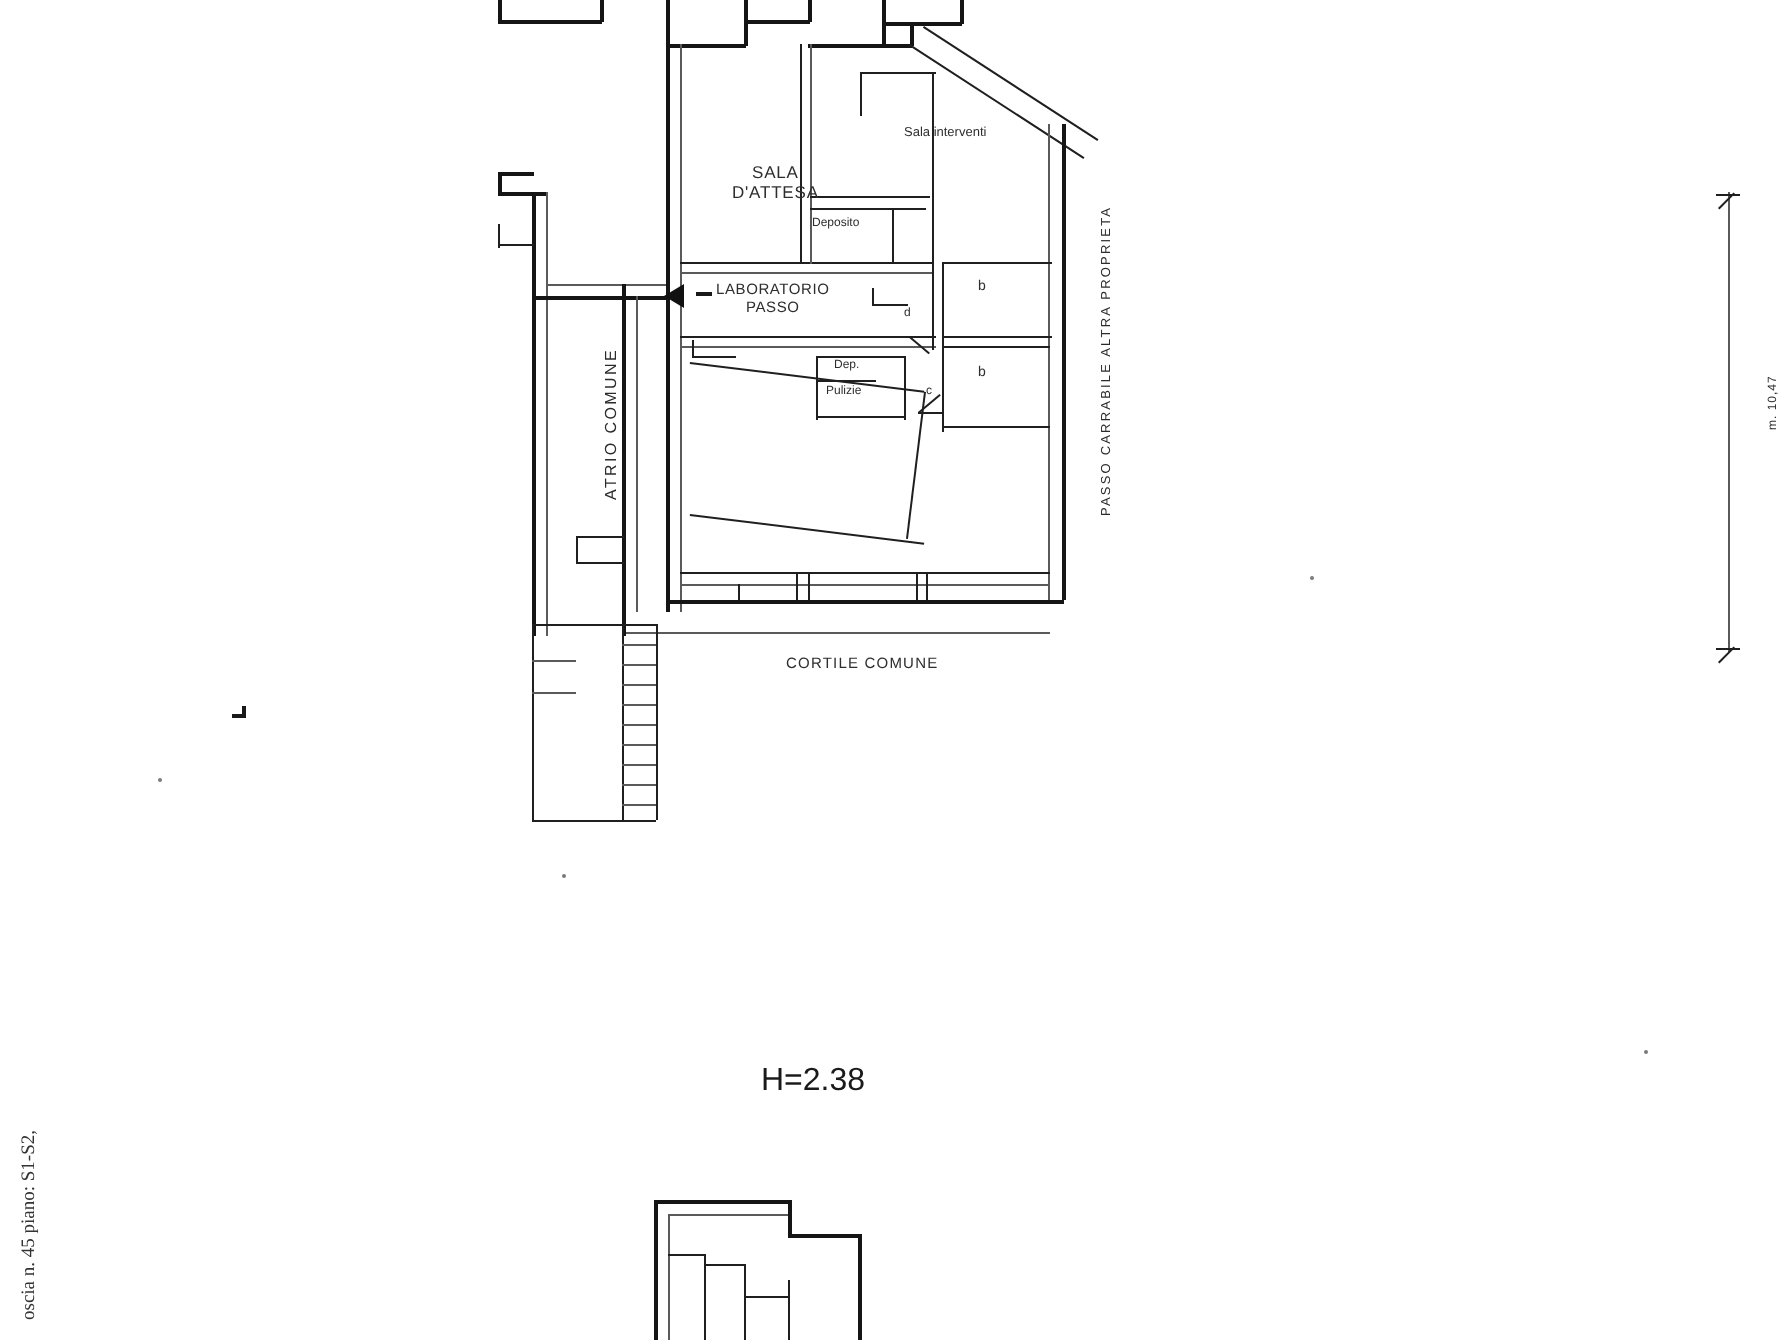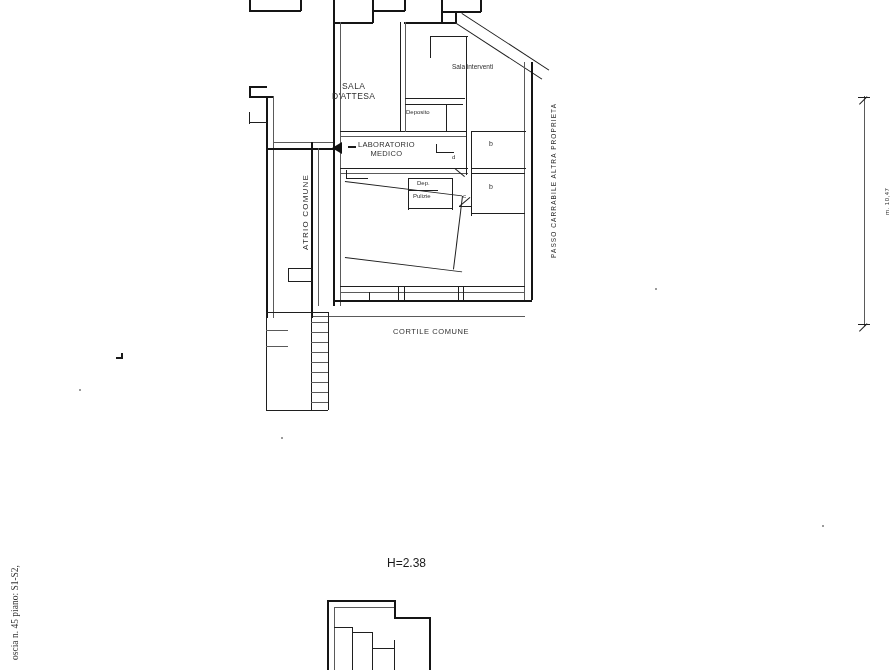--- a/index.html
+++ b/index.html
@@ -230,37 +230,37 @@
     <div class="blob" style="left:348px; top:146px; width:8px; height:2px;"></div>
 
     <div class="h" style="left:346px; top:178px; width:22px;"></div>
     <div class="v" style="left:346px; top:170px; height:9px;"></div>
     <div class="h" style="left:436px; top:152px; width:18px;"></div>
     <div class="v" style="left:436px; top:144px; height:9px;"></div>
     <div class="h" style="left:459px; top:206px; width:12px;"></div>
     <div class="diag" style="left:459px; top:206px; width:14px; transform: rotate(-40deg);"></div>
     <div class="diag" style="left:455px; top:168px; width:13px; transform: rotate(40deg);"></div>
 
-    <div class="room-label" style="left:332px; top:82px; font-size:8.5px; letter-spacing:0.4px;">SALA
+    <div class="room-label" style="left:366px; top:82px; font-size:8.5px; letter-spacing:0.4px;">SALA
 D'ATTESA</div>
     <div class="room-label" style="left:452px; top:63px; font-size:6.5px;">Sala interventi</div>
     <div class="room-label" style="left:406px; top:109px; font-size:6px;">Deposito</div>
     <div class="room-label" style="left:358px; top:141px; font-size:7.5px; letter-spacing:0.3px;">LABORATORIO
-MEDICO</div>
+PASSO</div>
     <div class="room-label" style="left:417px; top:180px; font-size:6px;">Dep.</div>
     <div class="room-label" style="left:413px; top:193px; font-size:6px;">Pulizie</div>
     <div class="room-label" style="left:489px; top:140px; font-size:7px;">b</div>
     <div class="room-label" style="left:489px; top:183px; font-size:7px;">b</div>
     <div class="room-label" style="left:452px; top:154px; font-size:6px;">d</div>
     <div class="room-label" style="left:463px; top:193px; font-size:6px;">c</div>
     <div class="room-label" style="left:393px; top:328px; font-size:7.5px; letter-spacing:0.6px;">CORTILE COMUNE</div>
 
     <div class="lbl vert" style="left:302px; top:250px; font-size:8px; letter-spacing:1.2px;">ATRIO COMUNE</div>
     <div class="lbl vert" style="left:551px; top:258px; font-size:6.5px; letter-spacing:1.1px;">PASSO CARRABILE ALTRA PROPRIETA</div>
 
     <div class="lbl vert" style="left:884px; top:215px; font-size:6px; letter-spacing:0.5px;">m. 10,47</div>
 
     <div class="edge-note vert" style="left:10px; top:660px; font-size:9.5px;">oscia n. 45 piano: S1-S2,</div>
 
-    <div class="title" style="left:183px; top:556px; width:447px; font-size:12px;">H=2.38</div>
+    <div class="title" style="left:183px; top:532px; width:447px; font-size:16px;">H=2.38</div>
 
   </div>
 </div>
 
 </body></html>

